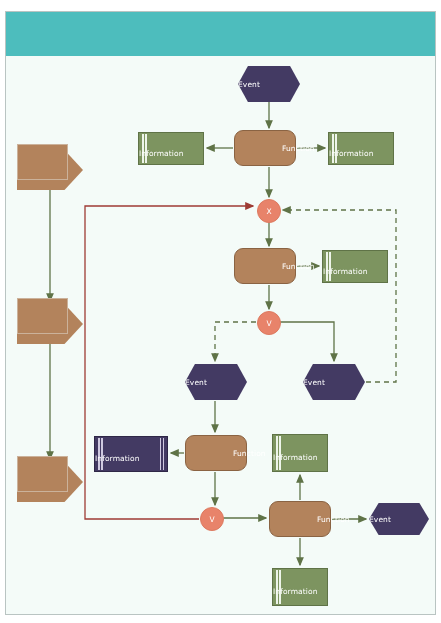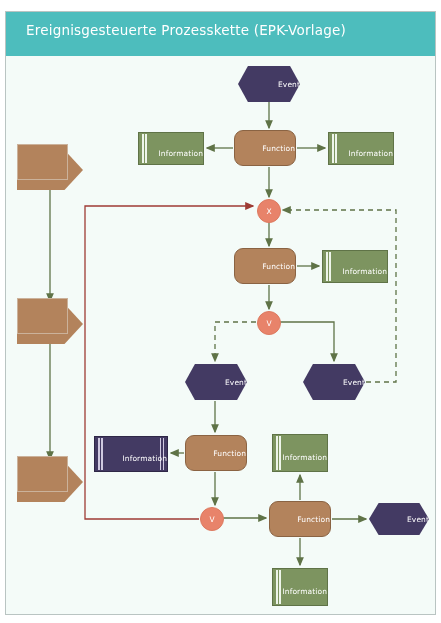--- a/index.html
+++ b/index.html
@@ -17,21 +17,21 @@
             background:#4dbdbd;box-sizing:border-box;}
   #titletext{position:absolute;left:26px;top:22px;width:400px;
              color:#ffffff;font-size:13.5px;letter-spacing:.2px;
              white-space:nowrap;}
 
   svg.links{position:absolute;left:0;top:0;width:441px;height:623px;
             pointer-events:none;}
 
   
   .node{position:absolute;box-sizing:border-box;
-        display:flex;align-items:center;justify-content:flex-end;
+        display:flex;align-items:center;justify-content:flex-start;
         color:#ffffff;font-size:7.5px;text-align:center;
         letter-spacing:.1px;}
 
   
   .event{background:#433a63;
          clip-path:polygon(16% 0%,84% 0%,100% 50%,84% 100%,16% 100%,0% 50%);}
 
   
   .func{background:#b3835c;border:1px solid #8a6343;border-radius:9px;padding-left:47px;}
 
@@ -64,21 +64,20 @@
   .conn{border:1px solid #dd7a60;}
 </style>
 </head>
 <body>
 
 <div id="page">
 
   <div id="frame"></div>
 
   <div id="titlebar"></div>
-  <div id="titletext">Ereignisgesteuerte Prozesskette (EPK-Vorlage)</div>
 
   <svg class="links" viewBox="0 0 441 623">
     <defs>
       <marker id="ah" markerWidth="7" markerHeight="7" refX="6" refY="3" orient="auto">
         <path d="M0,0 L7,3 L0,6 z" fill="#5f7347"></path>
       </marker>
       <marker id="ahr" markerWidth="7" markerHeight="7" refX="6" refY="3" orient="auto">
         <path d="M0,0 L7,3 L0,6 z" fill="#9e3b34"></path>
       </marker>
     </defs>

